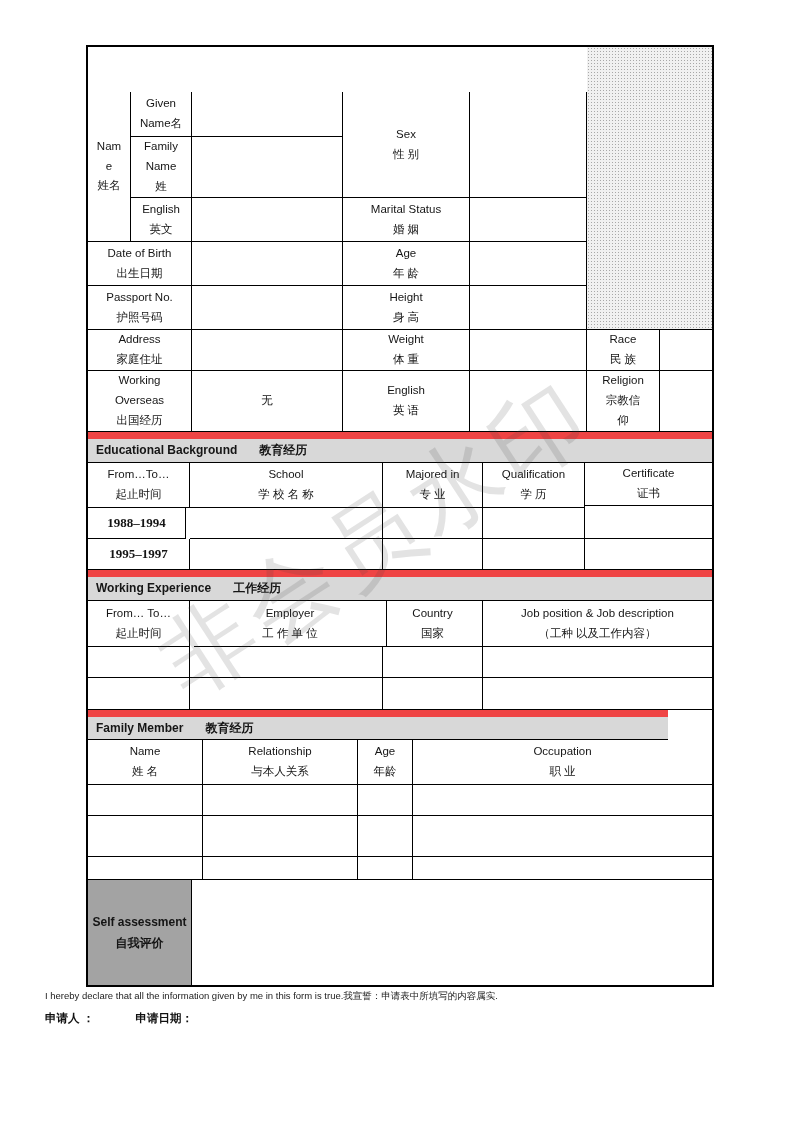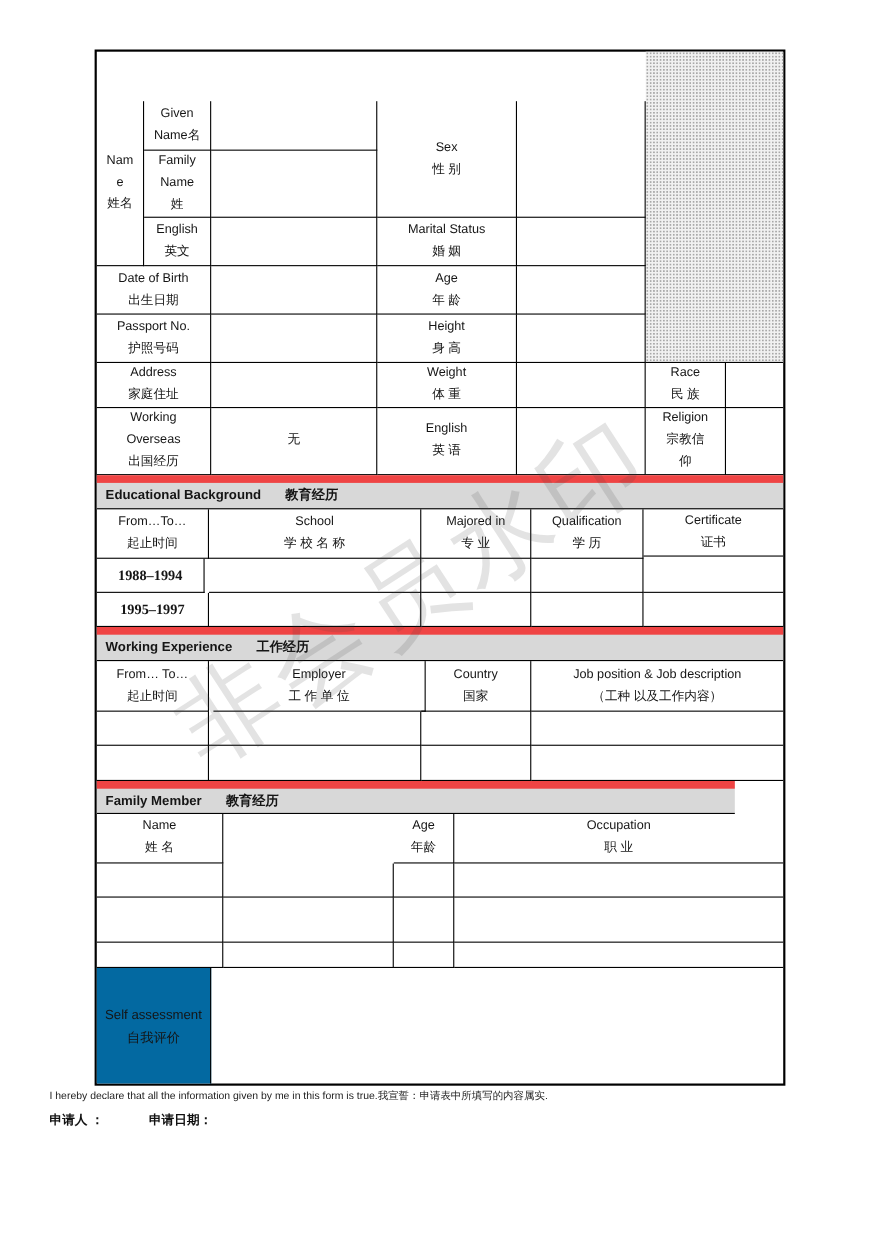--- a/index.html
+++ b/index.html
@@ -9,21 +9,21 @@
        border:2px solid #000;box-sizing:content-box;}
   .c{position:absolute;box-sizing:border-box;border-right:1px solid #000;border-bottom:1px solid #000;
      display:flex;align-items:center;justify-content:center;text-align:center;
      white-space:pre-line;font-size:11.5px;line-height:1.72;color:#151515;}
   .nbr{border-right:none;}
   .nbb{border-bottom:none;}
   .tl{justify-content:flex-start;align-items:flex-start;text-align:left;padding:4px 0 0 8px;line-height:1.9;}
   .gray{background:#d8d8d8;font-weight:bold;justify-content:flex-start;text-align:left;
         padding-left:8px;font-size:12px;border-top:7px solid #ef4444;}
   .gray .zh{margin-left:22px;}
-  .graycell{background:#0369a1;font-weight:normal;font-size:12px;}
+  .graycell{background:#a3a3a3;font-weight:bold;font-size:12px;}
   .years{font-family:"Liberation Serif",serif;font-weight:bold;font-size:13px;}
   .photo{background-color:#f1f1f1;
          background-image:radial-gradient(#a8a8a8 0.8px, transparent 0.8px);
          background-size:3px 3px;}
   .wm{position:absolute;left:105px;top:492px;width:540px;text-align:center;
       font-size:92px;letter-spacing:6px;line-height:1;color:rgba(70,70,70,0.15);
       transform:rotate(-33deg);pointer-events:none;z-index:5;white-space:nowrap;}
   .foot1{position:absolute;left:45px;top:990px;font-size:9.5px;color:#222;}
   .foot2{position:absolute;left:45px;top:1011px;font-size:11.5px;font-weight:bold;color:#111;text-align:center;}
   .foot2 .date{margin-left:38px;}
@@ -144,20 +144,22 @@
     <div class="c" style="left:102px;top:631px;width:193px;height:32px"></div>
     <div class="c" style="left:295px;top:631px;width:100px;height:32px"></div>
     <div class="c nbr" style="left:395px;top:631px;width:229px;height:32px"></div>
 
     <div class="c nbr gray" style="left:0;top:663px;width:580px;height:30px">
       <span>Family Member</span>
       <span class="zh">教育经历</span>
     </div>
     <div class="c" style="left:0;top:693px;width:115px;height:45px">Name
 姓  名</div>
+    <div class="c" style="left:115px;top:693px;width:155px;height:45px">Relationship
+与本人关系</div>
     <div class="c" style="left:270px;top:693px;width:55px;height:45px">Age
 年龄</div>
     <div class="c nbr" style="left:325px;top:693px;width:299px;height:45px">Occupation
 职  业</div>
 
     <div class="c" style="left:0;top:738px;width:115px;height:31px"></div>
     <div class="c" style="left:115px;top:738px;width:155px;height:31px"></div>
     <div class="c" style="left:270px;top:738px;width:55px;height:31px"></div>
     <div class="c nbr" style="left:325px;top:738px;width:299px;height:31px"></div>
 

